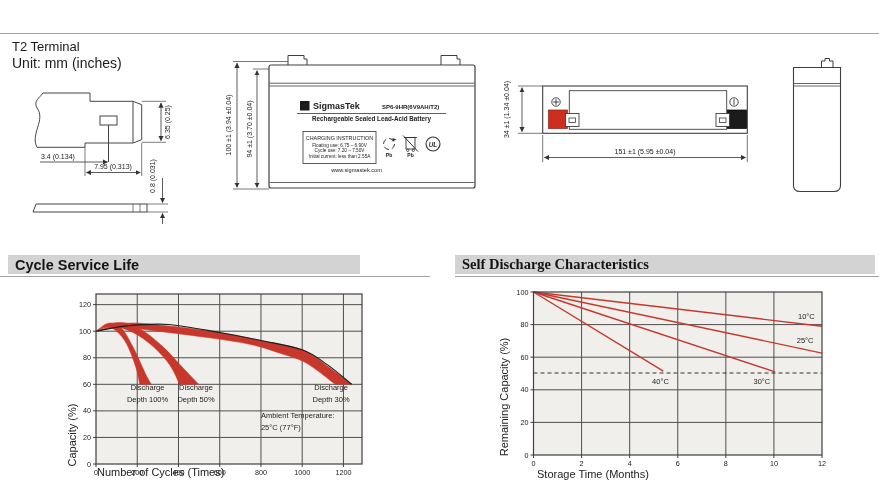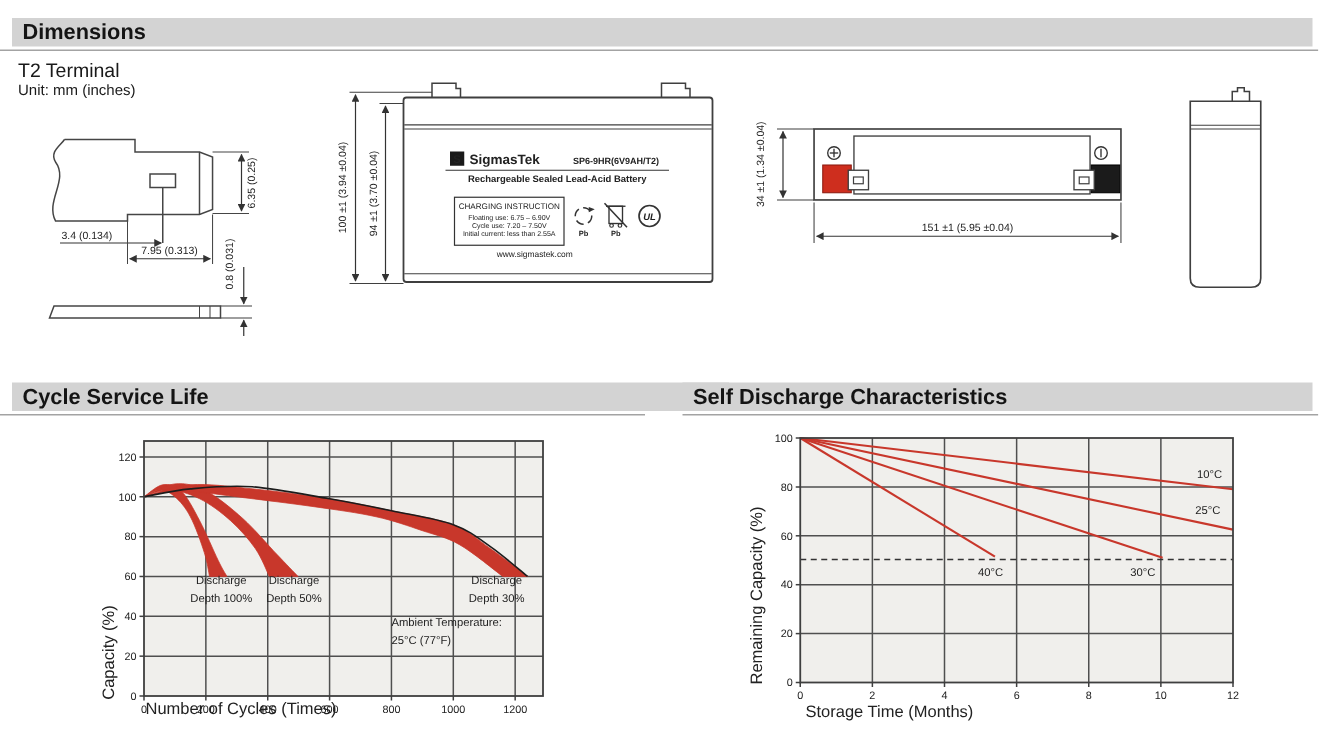--- a/index.html
+++ b/index.html
@@ -2,43 +2,40 @@
 <html><head>
 <meta charset="utf-8">
 <style>
   html,body{margin:0;padding:0;background:#ffffff;}
   .page{position:relative;width:879px;height:498px;background:#ffffff;overflow:hidden;
         font-family:"Liberation Sans", sans-serif;color:#1a1a1a;}
   .bar{position:absolute;height:19px;background:#d3d3d3;display:flex;align-items:center;
        padding-left:7px;font-weight:bold;font-size:14.5px;color:#141414;box-sizing:border-box;}
   .rule{position:absolute;height:1px;background:#a3a3a3;}
   .t2{position:absolute;left:12px;top:39px;font-weight:normal;font-size:13px;}
-  .unit{position:absolute;left:12px;top:55px;font-size:10px;}
+  .unit{position:absolute;left:12px;top:55px;font-size:14px;}
   svg{position:absolute;font-family:"Liberation Sans", sans-serif;}
   svg text{fill:#222222;}
 </style>
 </head>
 <body>
 
 <div class="page">
 
-  <div class="bar" style="left:8px;top:12px;width:867px;">
-    <span>Dimensions</span>
-  </div>
   <div class="rule" style="left:0px;top:33px;width:879px;"></div>
 
   <div class="t2">T2 Terminal</div>
   <div class="unit">Unit: mm (inches)</div>
 
-  <div class="bar" style="left:8px;top:255px;width:478px;">
+  <div class="bar" style="left:8px;top:255px;width:352px;">
     <span>Cycle Service Life</span>
   </div>
   <div class="rule" style="left:0px;top:276px;width:430px;"></div>
 
-  <div class="bar" style="left:455px;top:255px;width:420px;">
+  <div class="bar" style="left:455px;top:255px;width:420px;font-family:Liberation Serif, serif;">
     <span>Self Discharge Characteristics</span>
   </div>
   <div class="rule" style="left:455px;top:276px;width:424px;"></div>
 
   <svg style="left:0;top:0;" width="879" height="252" viewBox="0 0 879 252">
     <defs>
       <marker id="arr" viewBox="0 0 10 10" refX="9" refY="5" markerWidth="6.5" markerHeight="6.5" orient="auto-start-reverse">
         <path d="M0,0 L10,5 L0,10 Z" fill="#333"></path>
       </marker>
     </defs>

